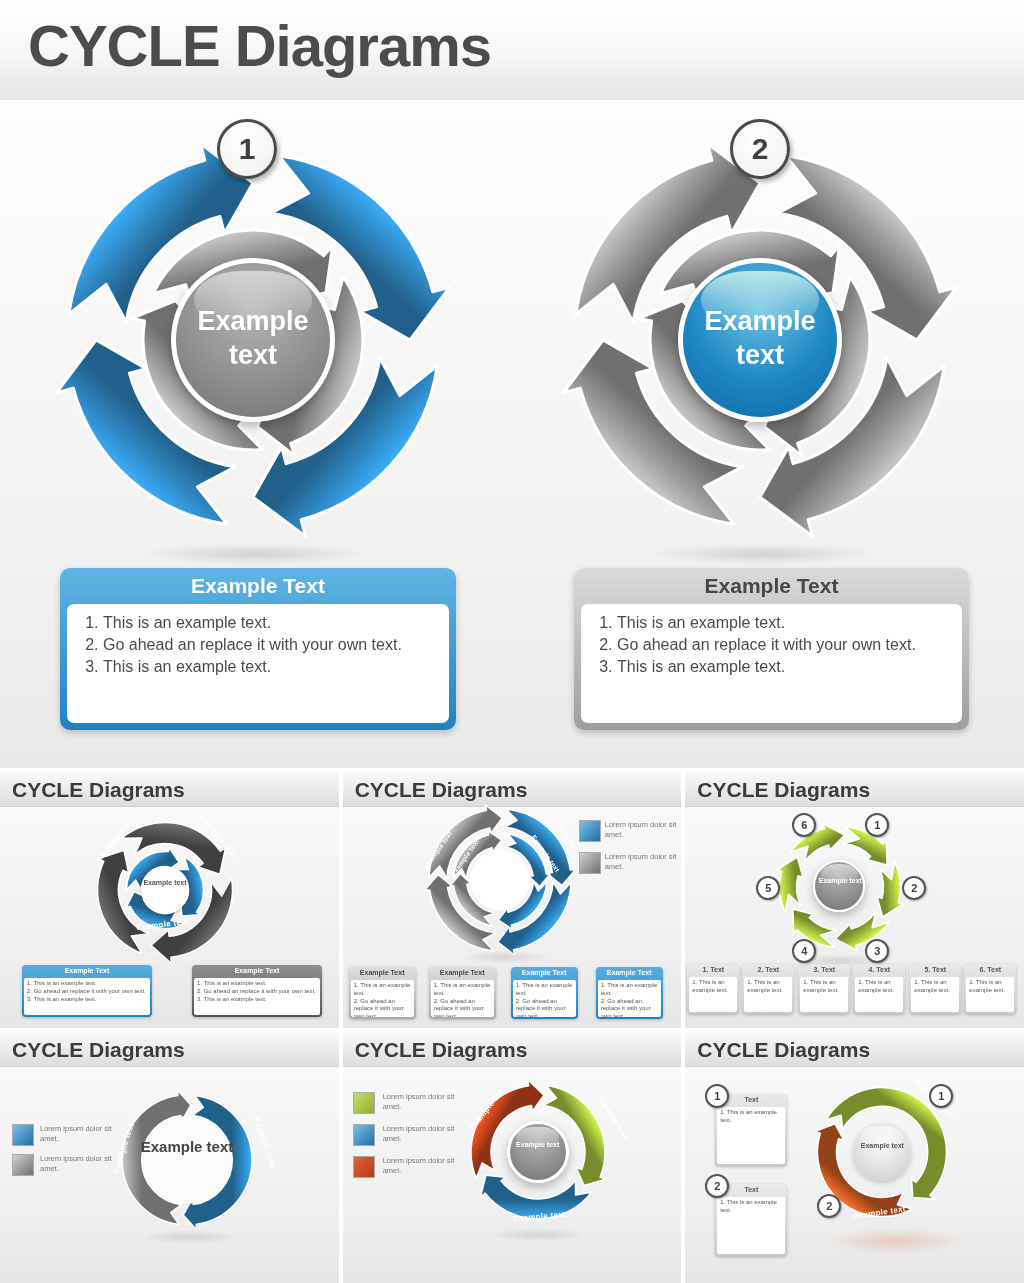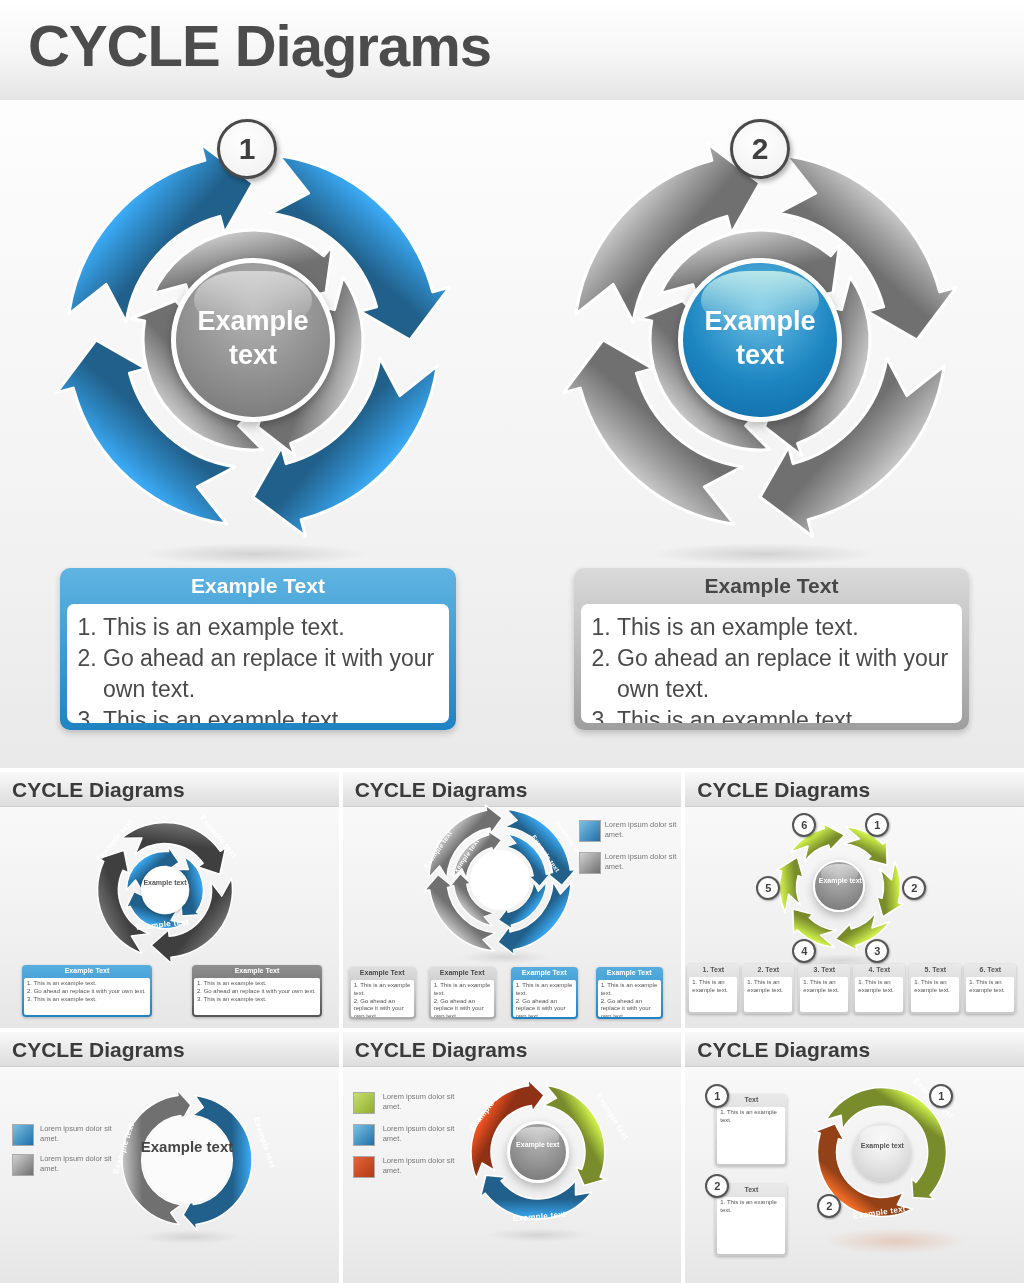--- a/index.html
+++ b/index.html
@@ -34,21 +34,21 @@
         background:radial-gradient(ellipse,rgba(0,0,0,.13),rgba(0,0,0,0) 70%);}
   
   .tbox{position:absolute;width:396px;height:162px;border-radius:10px;
         box-shadow:0 3px 6px rgba(0,0,0,.2);}
   .tbox-blue{background:linear-gradient(180deg,#5fb4e2 0%,#1f83c3 100%);}
   .tbox-gray{background:linear-gradient(180deg,#dadada 0%,#9e9e9e 100%);}
   .tbox .th{height:34px;text-align:center;font-weight:bold;font-size:21px;line-height:36px;color:#fff;}
   .tbox-gray .th{color:#474747;}
   .tbox .tb{position:absolute;left:7px;right:7px;top:36px;bottom:7px;background:#fff;
         border-radius:7px;overflow:hidden;}
-  .blist{margin:6px 0 12px 0;padding:2px 8px 0 36px;font-size:23px;line-height:1.32;color:#4a4a4a;}
+  .blist{margin:6px 0 12px 0;padding:2px 8px 0 36px;font-size:16px;line-height:1.32;color:#4a4a4a;}
   .blist li{margin-bottom:1px;}
   
   .grid{background:#fff;}
   .row{display:flex;gap:4px;margin-top:4px;}
   .thumb{position:relative;width:339px;overflow:hidden;
         background:linear-gradient(180deg,#fbfbfb 0%,#efefef 70%,#e6e6e6 100%);}
   .row1 .thumb{height:256px;} .row2 .thumb{height:251px;}
   .tbar{height:34px;background:linear-gradient(180deg,#f9f9f9,#dddddd);
         border-bottom:1px solid #cfcfcf;}
   .tbar span{font-weight:bold;font-size:21px;line-height:35px;color:#3b3b3b;padding-left:12px;display:block;}

